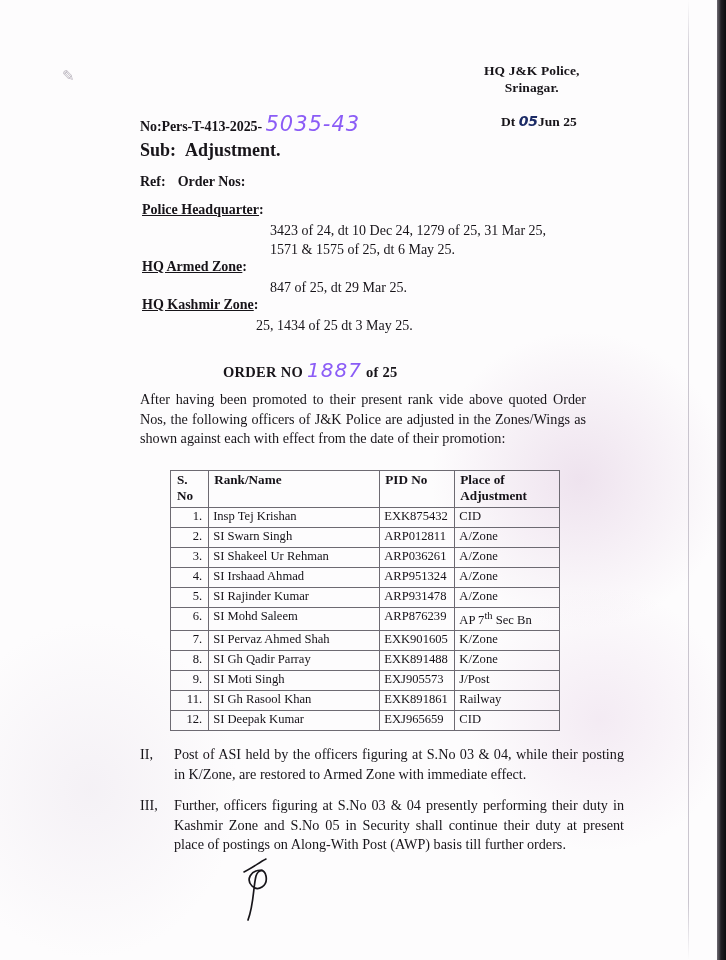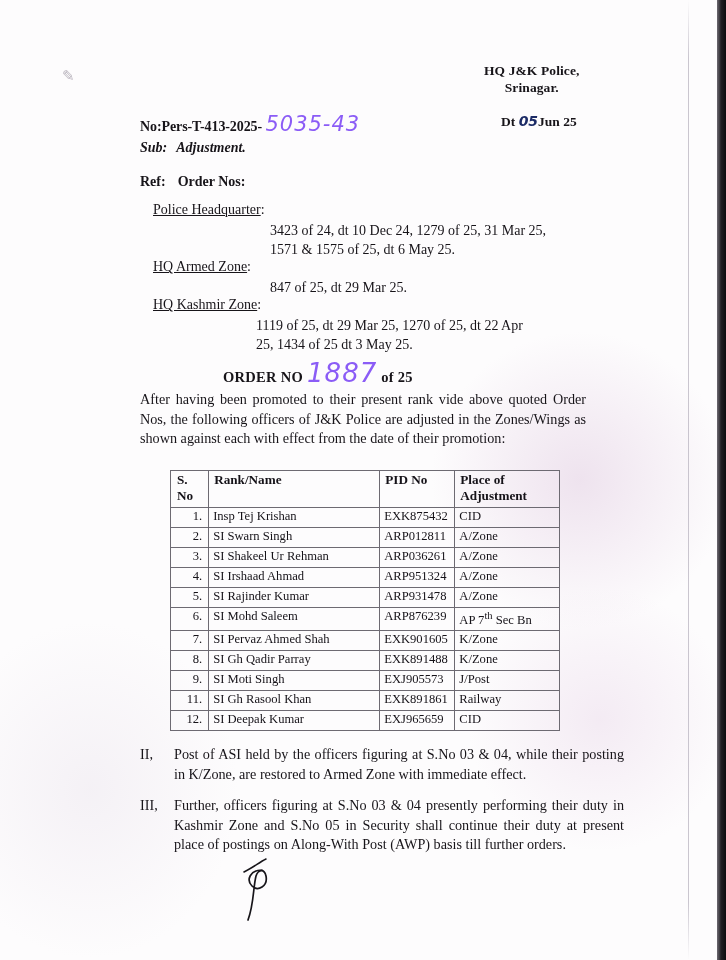--- a/index.html
+++ b/index.html
@@ -106,37 +106,36 @@
     left: 501px;
     top: 113px;
     font-weight: bold;
     font-size: 13.5px;
   }
   .sub-line {
     position: absolute;
     left: 140px;
     top: 140px;
     font-weight: bold;
-    font-size: 14px;
-    font-style: italic;
+    font-size: 18px;
   }
   .sub-line .gap { display: inline-block; width: 9px; }
   .ref-line {
     position: absolute;
     left: 140px;
     top: 174px;
     font-weight: bold;
     font-size: 14px;
   }
   .ref-line .gap { display: inline-block; width: 12px; }
 
   .sec-head {
     position: absolute;
-    left: 153px;
-    font-weight: normal;
+    left: 142px;
+    font-weight: bold;
     font-size: 14px;
   }
   .sec-head .ul { text-decoration: underline; }
   .sec-body {
     position: absolute;
     font-size: 14px;
     line-height: 19px;
   }
 
   .order-no {
@@ -261,27 +260,26 @@
       <span class="ul">HQ Armed Zone</span><span>:</span>
     </div>
     <div class="sec-body" style="left:270px; top:278px; width:320px;">
       <div>847 of 25, dt 29 Mar 25.</div>
     </div>
 
     <div class="sec-head" style="top:297px;text-align:right;">
       <span class="ul">HQ Kashmir Zone</span><span>:</span>
     </div>
     <div class="sec-body" style="left:256px; top:316px; width:340px;">
-      <div>1119 of 25, dt 29 Mar 25,  1270 of 25, dt 22 Apr</div>
       <div>25, 1434 of 25 dt 3 May 25.</div>
     </div>
 
     <div class="order-no">
       <span>ORDER NO</span>
-      <span class="hand" style="font-size:26px;">1887</span>
+      <span class="hand" style="font-size:20px;">1887</span>
       <span>of  25</span>
     </div>
 
     <div class="para" style="top:390px;">After having been promoted to their present rank vide above quoted Order Nos, the following officers of J&amp;K Police are adjusted in the Zones/Wings as shown against each with effect from the date of their promotion:</div>
 
     <table class="officers">
       <thead>
         <tr>
           <th class="c-sno">
             <div>S.</div>

